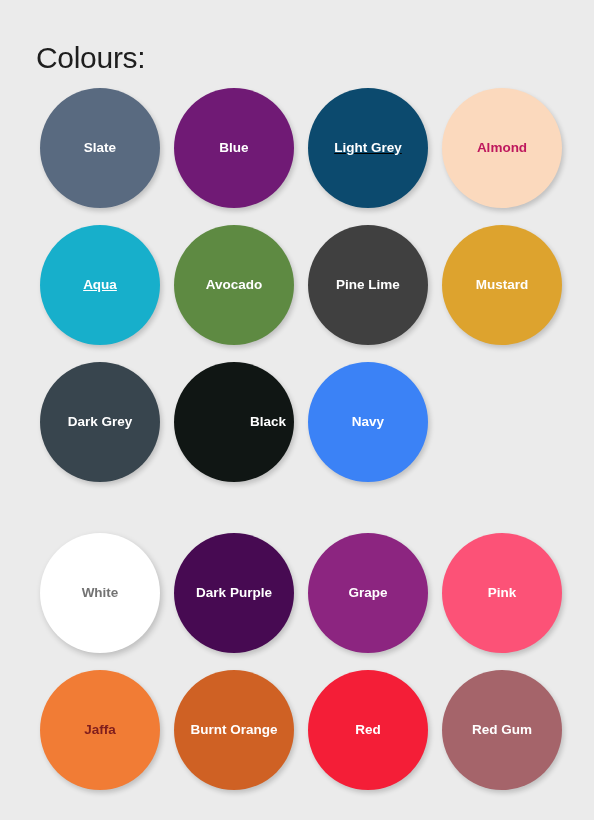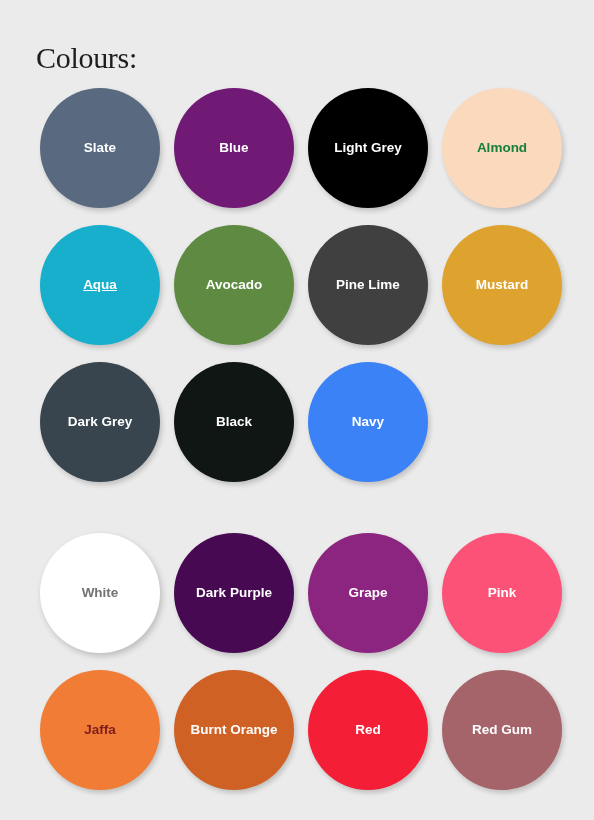--- a/index.html
+++ b/index.html
@@ -25,21 +25,20 @@
   .page-title {
     position: absolute;
     left: 36px;
     top: 20px;
     font-size: 30px;
     font-weight: 400;
     letter-spacing: -0.3px;
     color: #1e1e1e;
     line-height: 1.2;
     white-space: nowrap;
-    font-family: Liberation Serif, serif;
   }
 
   .swatch-groups {
     position: absolute;
     left: 0;
     top: 88px;
     width: 594px;
   }
 
   .swatch-group {
@@ -102,46 +101,46 @@
 
   <div class="swatch-groups">
       <div class="swatch-group group-1">
         <div class="swatch-row">
           <div class="swatch col-0" style="background: rgb(89, 106, 128);">
             <span class="swatch-label" style="color: rgb(255, 255, 255);">Slate</span>
           </div>
           <div class="swatch col-1" style="background: #701a75;">
             <span class="swatch-label" style="color: rgb(255, 255, 255);">Blue</span>
           </div>
-          <div class="swatch col-2" style="background: #000000; text-decoration: underline;">
+          <div class="swatch col-2" style="background: #0c4a6e; text-decoration: underline;">
             <span class="swatch-label" style="color: rgb(255, 255, 255);">Light Grey</span>
           </div>
           <div class="swatch col-3" style="background: rgb(251, 217, 189);">
-            <span class="swatch-label" style="color: #15803d;">Almond</span>
+            <span class="swatch-label" style="color: #be185d;">Almond</span>
           </div>
         </div>
         <div class="swatch-row">
           <div class="swatch col-0" style="background: rgb(23, 175, 203);">
             <span class="swatch-label" style="color: rgb(255, 255, 255); text-decoration: underline;">Aqua</span>
           </div>
           <div class="swatch col-1" style="background: rgb(94, 138, 66);">
             <span class="swatch-label" style="color: rgb(255, 255, 255);">Avocado</span>
           </div>
           <div class="swatch col-2" style="background: #404040; justify-content: center;">
             <span class="swatch-label" style="color: rgb(255, 255, 255);">Pine Lime</span>
           </div>
           <div class="swatch col-3" style="background: rgb(221, 163, 46);">
             <span class="swatch-label" style="color: rgb(255, 255, 255);">Mustard</span>
           </div>
         </div>
         <div class="swatch-row">
           <div class="swatch col-0" style="background: rgb(56, 69, 78);">
             <span class="swatch-label" style="color: rgb(255, 255, 255);">Dark Grey</span>
           </div>
-          <div class="swatch col-1" style="background: rgb(16, 22, 20);">
+          <div class="swatch col-1" style="background: rgb(16, 22, 20); justify-content: flex-end;">
             <span class="swatch-label" style="color: rgb(255, 255, 255);">Black</span>
           </div>
           <div class="swatch col-2" style="background: #3b82f6;">
             <span class="swatch-label" style="color: rgb(255, 255, 255);">Navy</span>
           </div>
         </div>
       </div>
       <div class="swatch-group group-2">
         <div class="swatch-row">
           <div class="swatch col-0 light-swatch white-swatch" style="background: rgb(255, 255, 255);">

